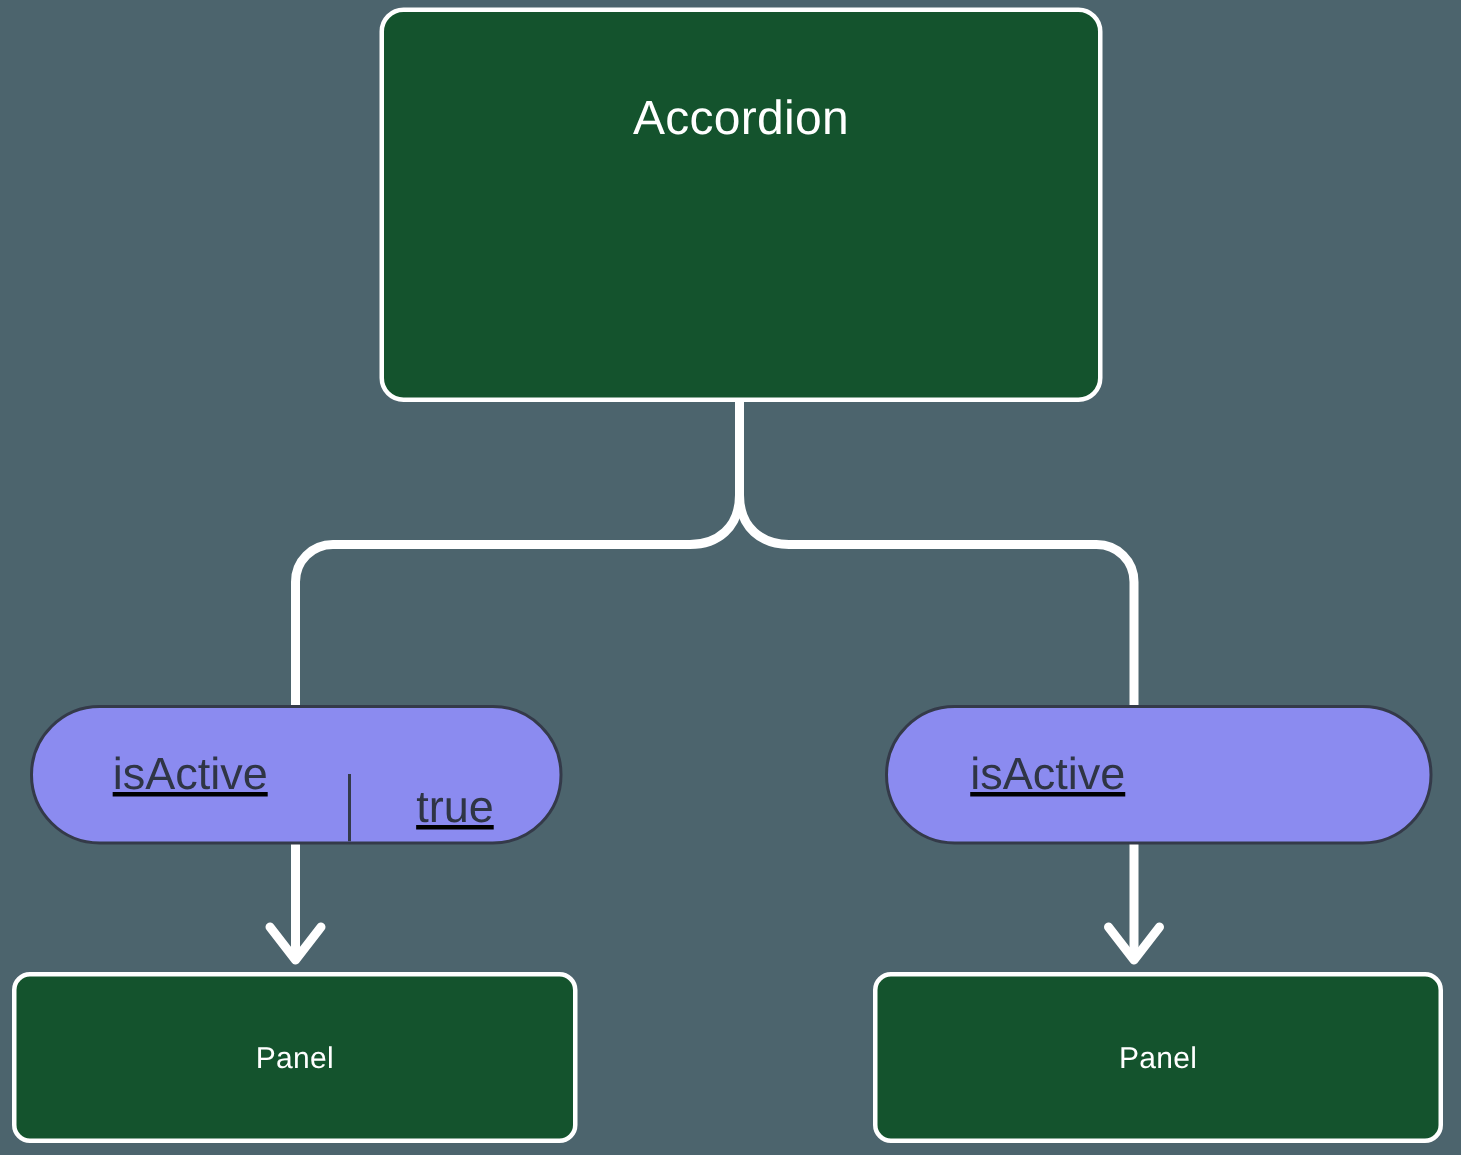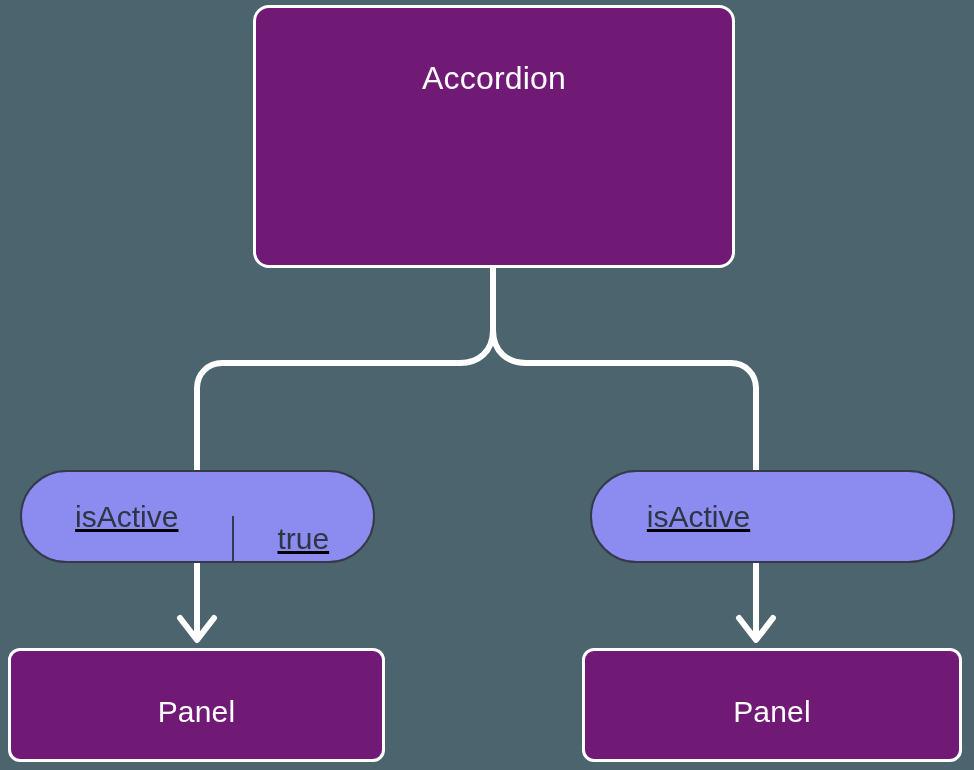--- a/index.html
+++ b/index.html
@@ -27,21 +27,21 @@
     top: 0;
     width: 974px;
     height: 770px;
     pointer-events: none;
   }
 
   
   .component-box {
     position: absolute;
     box-sizing: border-box;
-    background: #701a75;
+    background: #14532d;
     border: 3px solid #ffffff;
     border-radius: 16px;
   }
   .component-box .component-title {
     position: absolute;
     left: 0;
     right: 0;
     text-align: center;
     color: #ffffff;
     font-size: 32px;
@@ -62,21 +62,21 @@
   }
 
   
   .panel-node {
     top: 648px;
     height: 114px;
     border-radius: 12px;
   }
   .panel-node .component-title {
     top: 44px;
-    font-size: 30px;
+    font-size: 20px;
   }
   #panel-node-left  { left: 8px;   width: 377px; }
   #panel-node-right { left: 582px; width: 380px; }
 
   
   .pill {
     position: absolute;
     box-sizing: border-box;
     display: flex;
     align-items: stretch;

